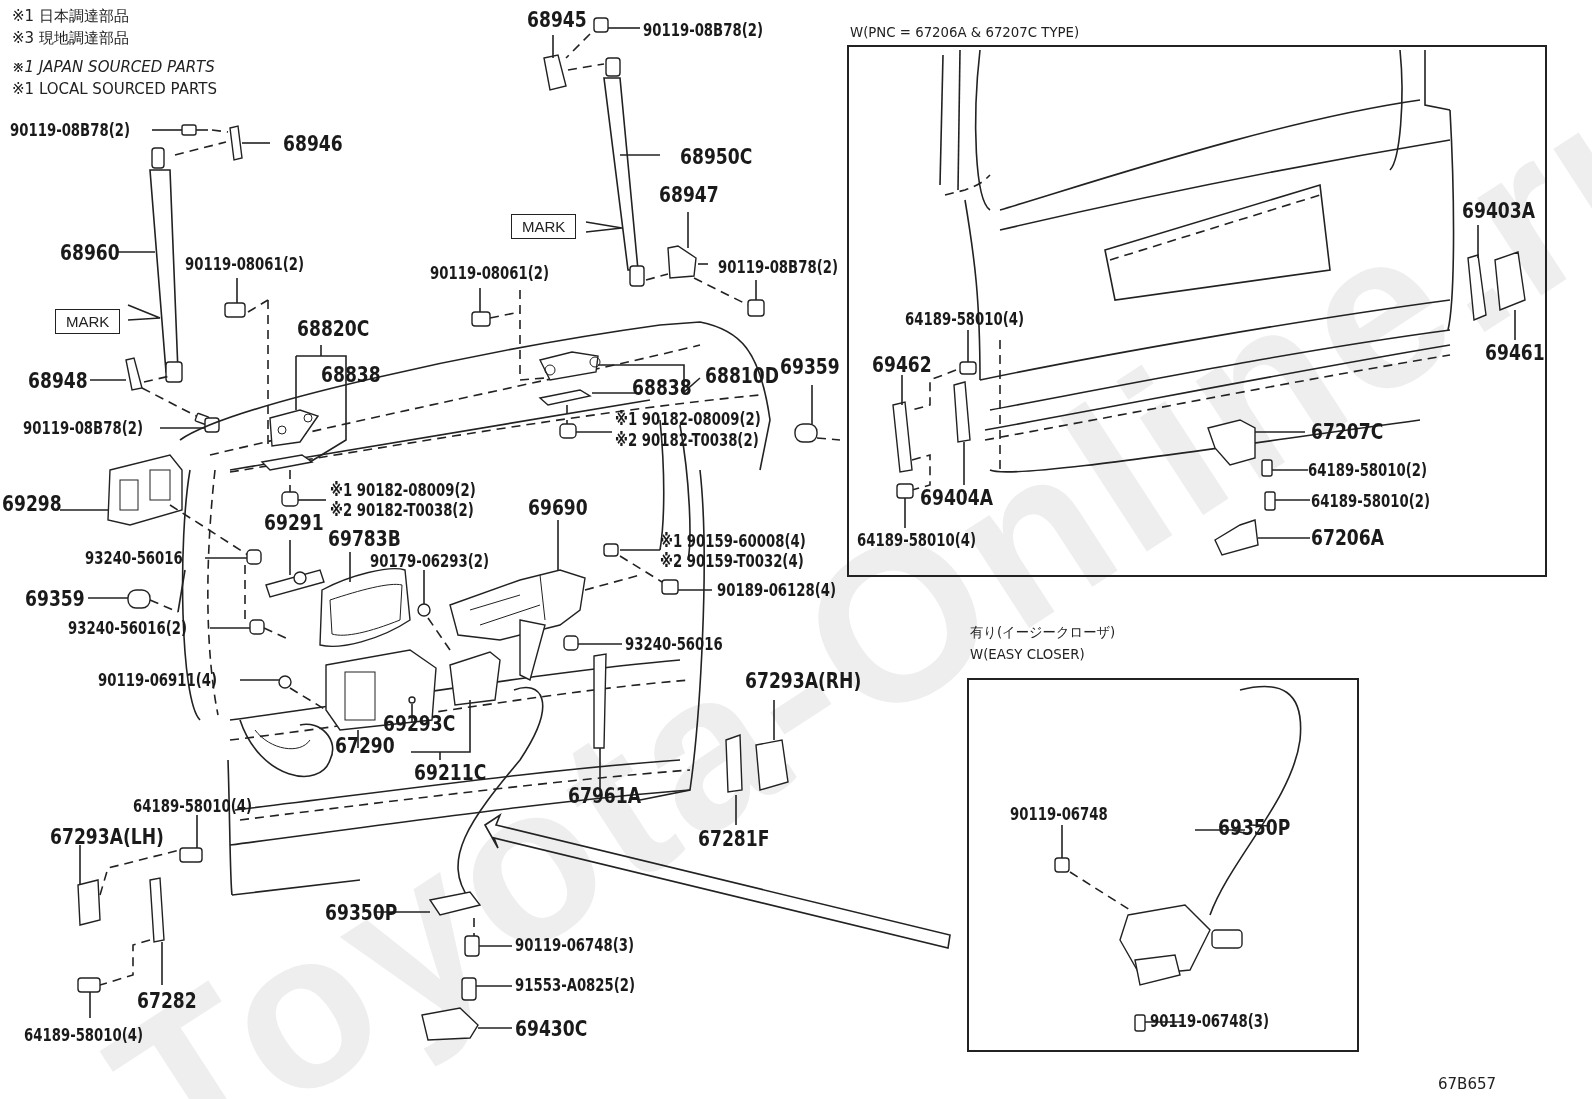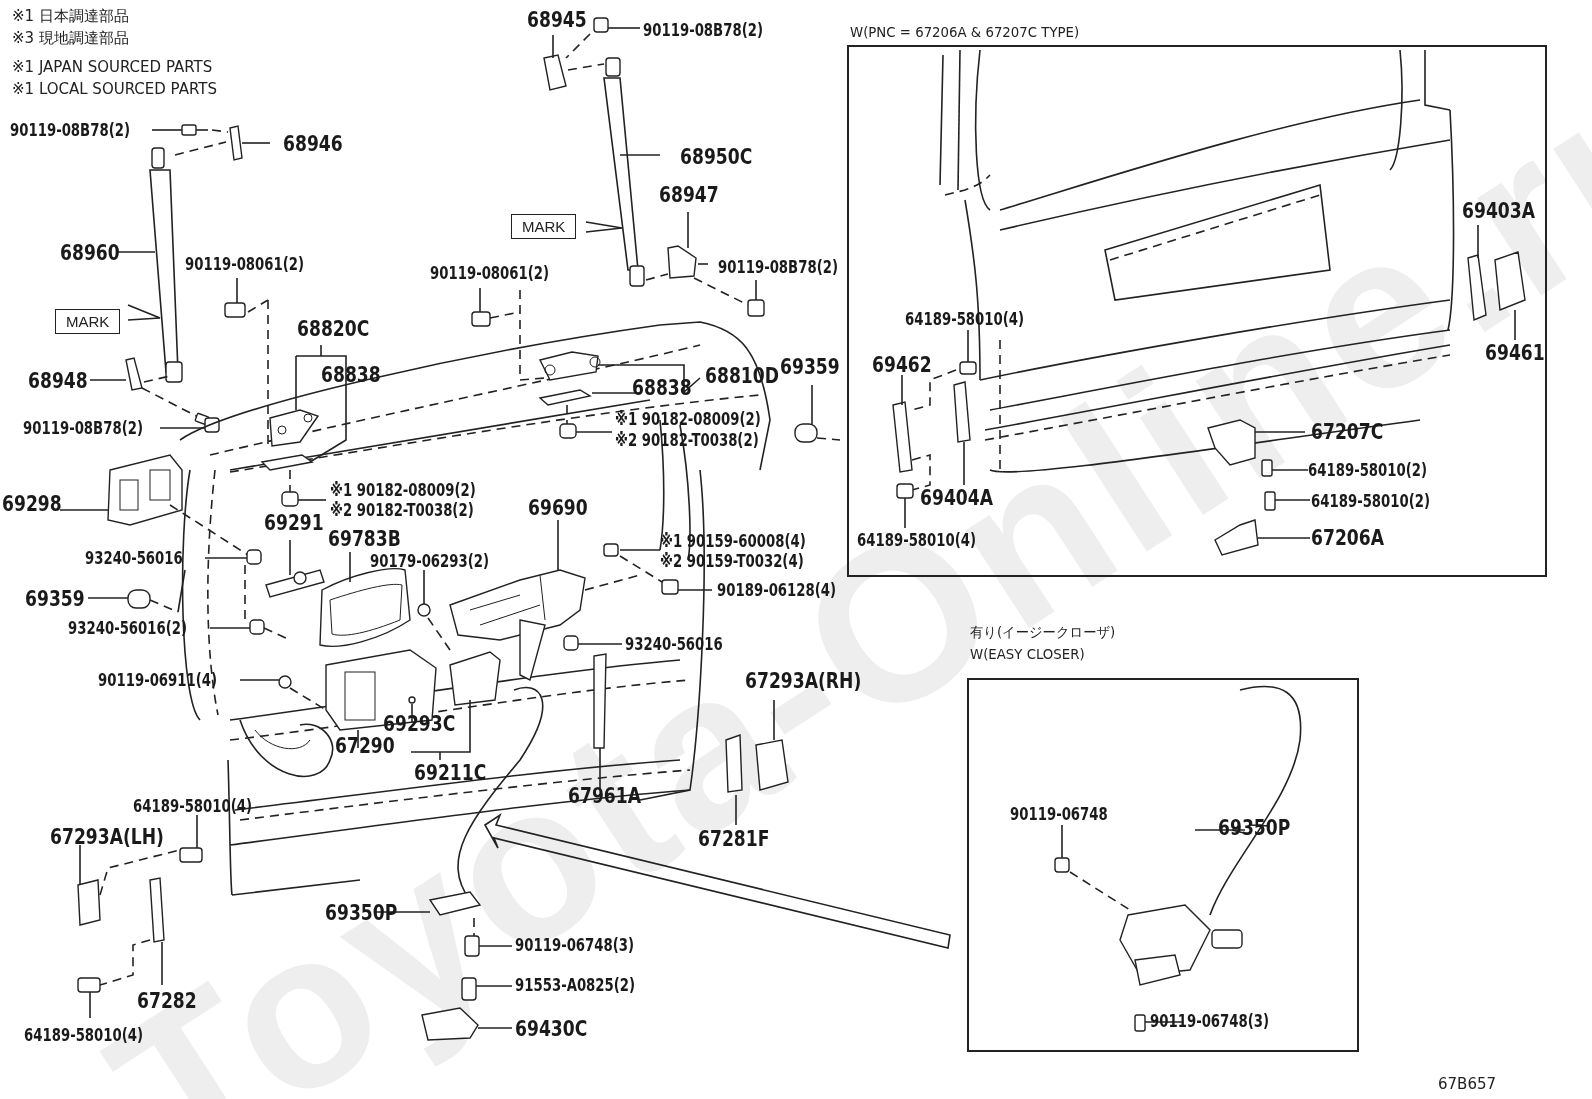--- a/index.html
+++ b/index.html
@@ -295,21 +295,21 @@
     <path class="ln" d="M1195 830 L1245 830"></path>
     <rect class="pt" x="1055" y="858" width="14" height="14" rx="3"></rect>
     <path class="ln" d="M1062 825 L1062 858"></path>
     <path class="dl" d="M1070 872 L1130 910"></path>
     <rect class="pt" x="1135" y="1015" width="10" height="16" rx="2"></rect>
     <path class="ln" d="M1145 1022 L1182 1022"></path>
   </svg>
 
   <div class="note" style="left:12px; top:9px;">※1 日本調達部品</div>
   <div class="note" style="left:12px; top:31px;">※3 現地調達部品</div>
-  <div class="note" style="left:12px; top:60px;">※1 JAPAN SOURCED PARTS</div>
+  <div class="note" style="left:12px; top:60px;font-style:italic;">※1 JAPAN SOURCED PARTS</div>
   <div class="note" style="left:12px; top:82px;">※1 LOCAL SOURCED PARTS</div>
 
   <div class="mark-box" style="left:55px; top:309px;">MARK</div>
   <div class="mark-box" style="left:511px; top:214px;">MARK</div>
 
   <div class="lbl pn" style="left:527px; top:9px;">68945</div>
   <div class="lbl fs" style="left:643px; top:22px;">90119-08B78(2)</div>
   <div class="lbl fs" style="left:10px; top:122px;">90119-08B78(2)</div>
   <div class="lbl pn" style="left:283px; top:133px;">68946</div>
   <div class="lbl pn" style="left:680px; top:146px;">68950C</div>

